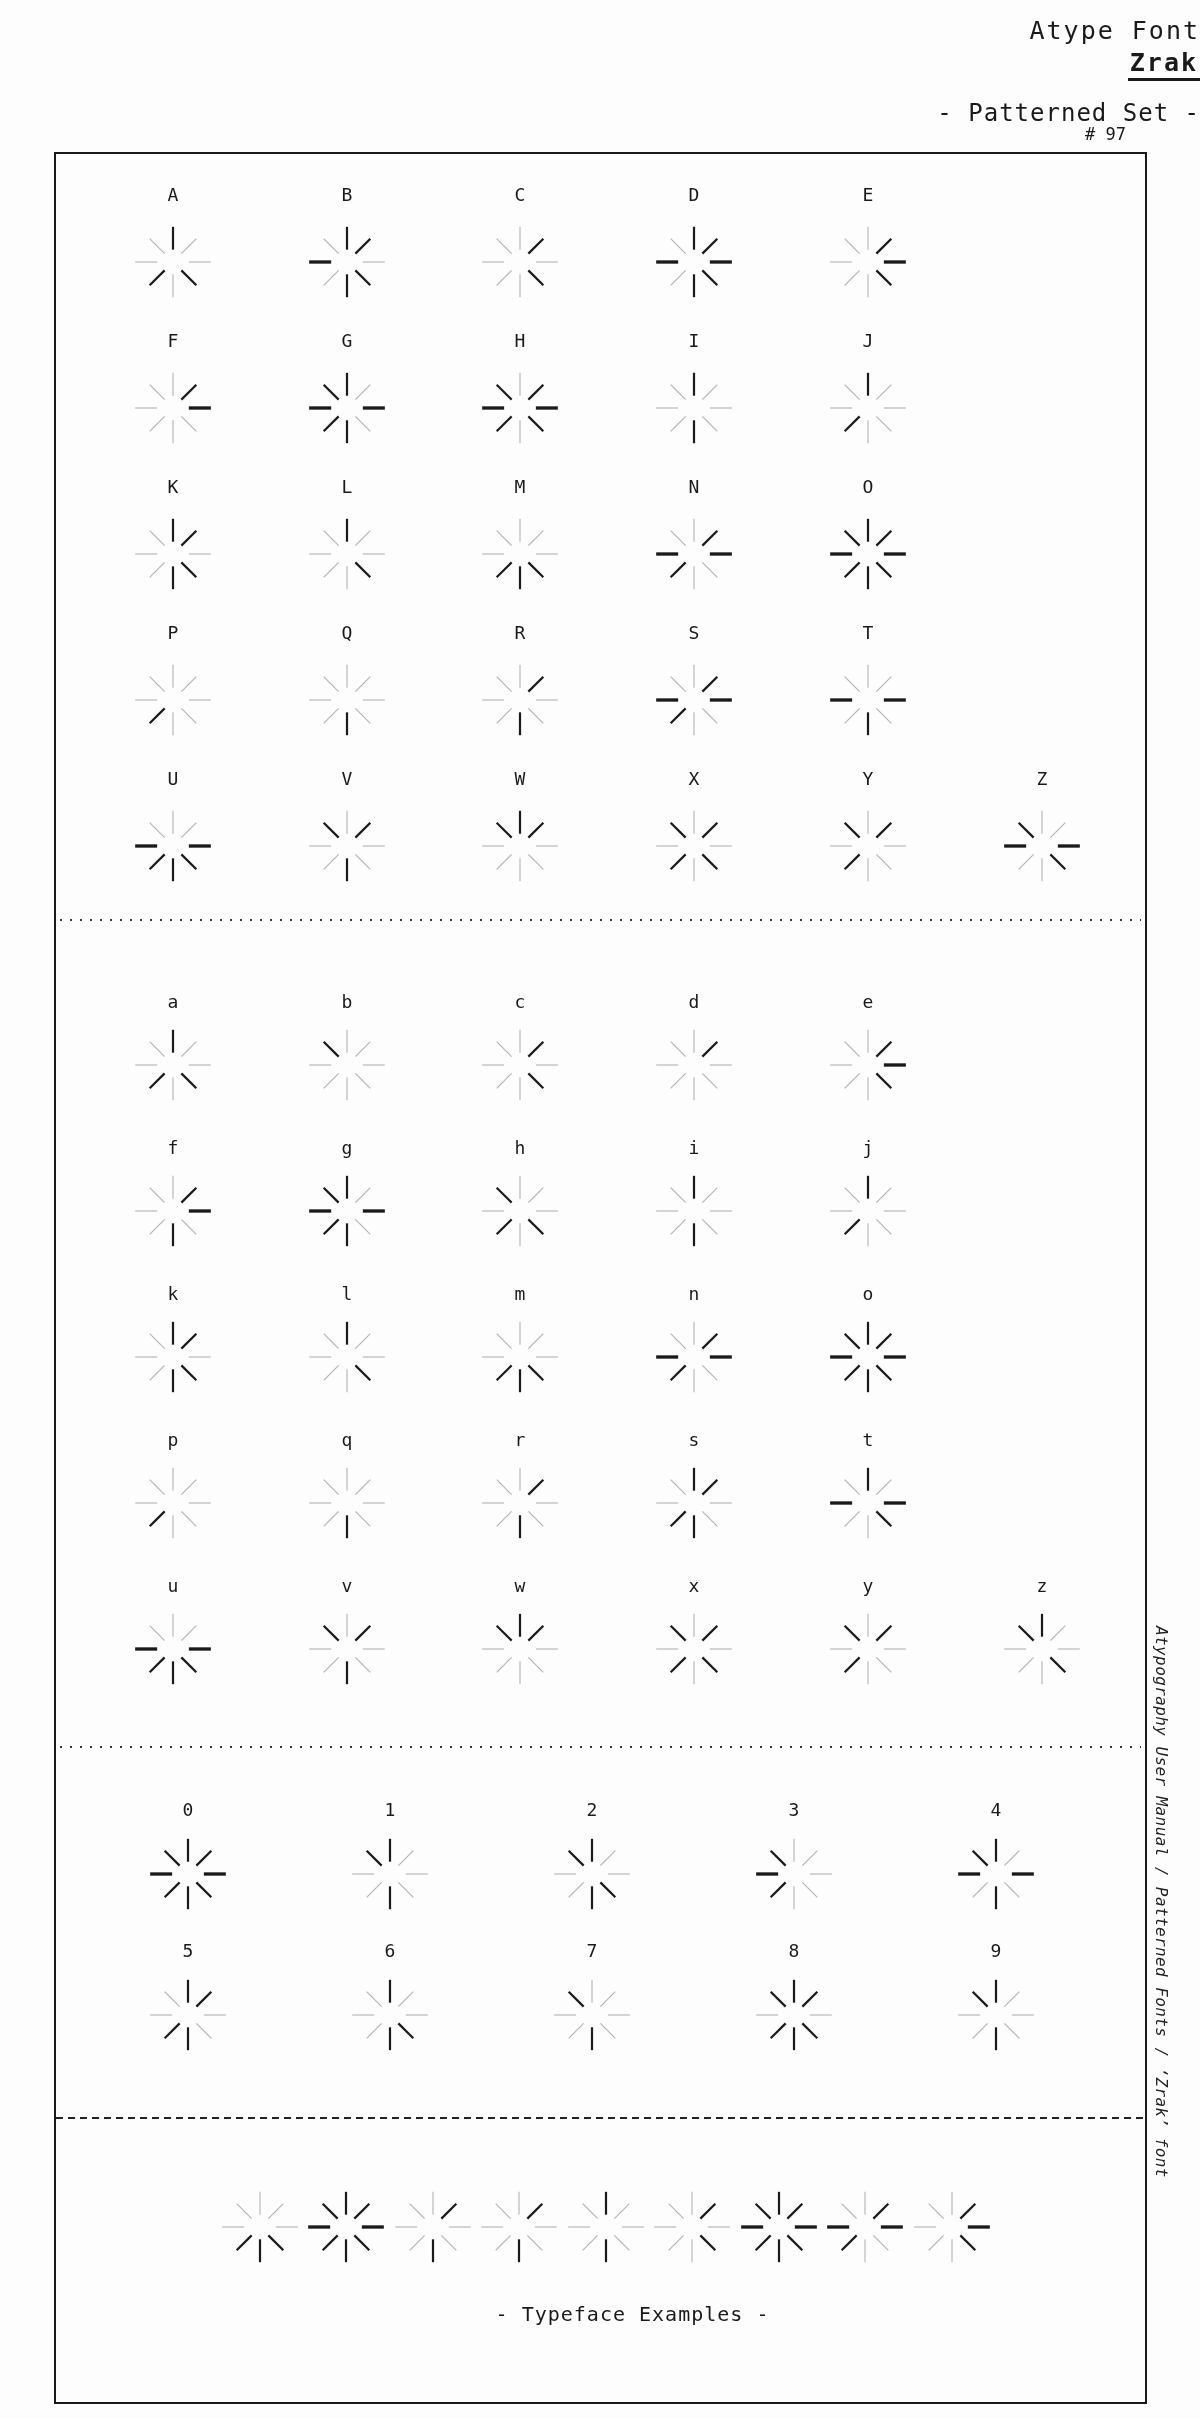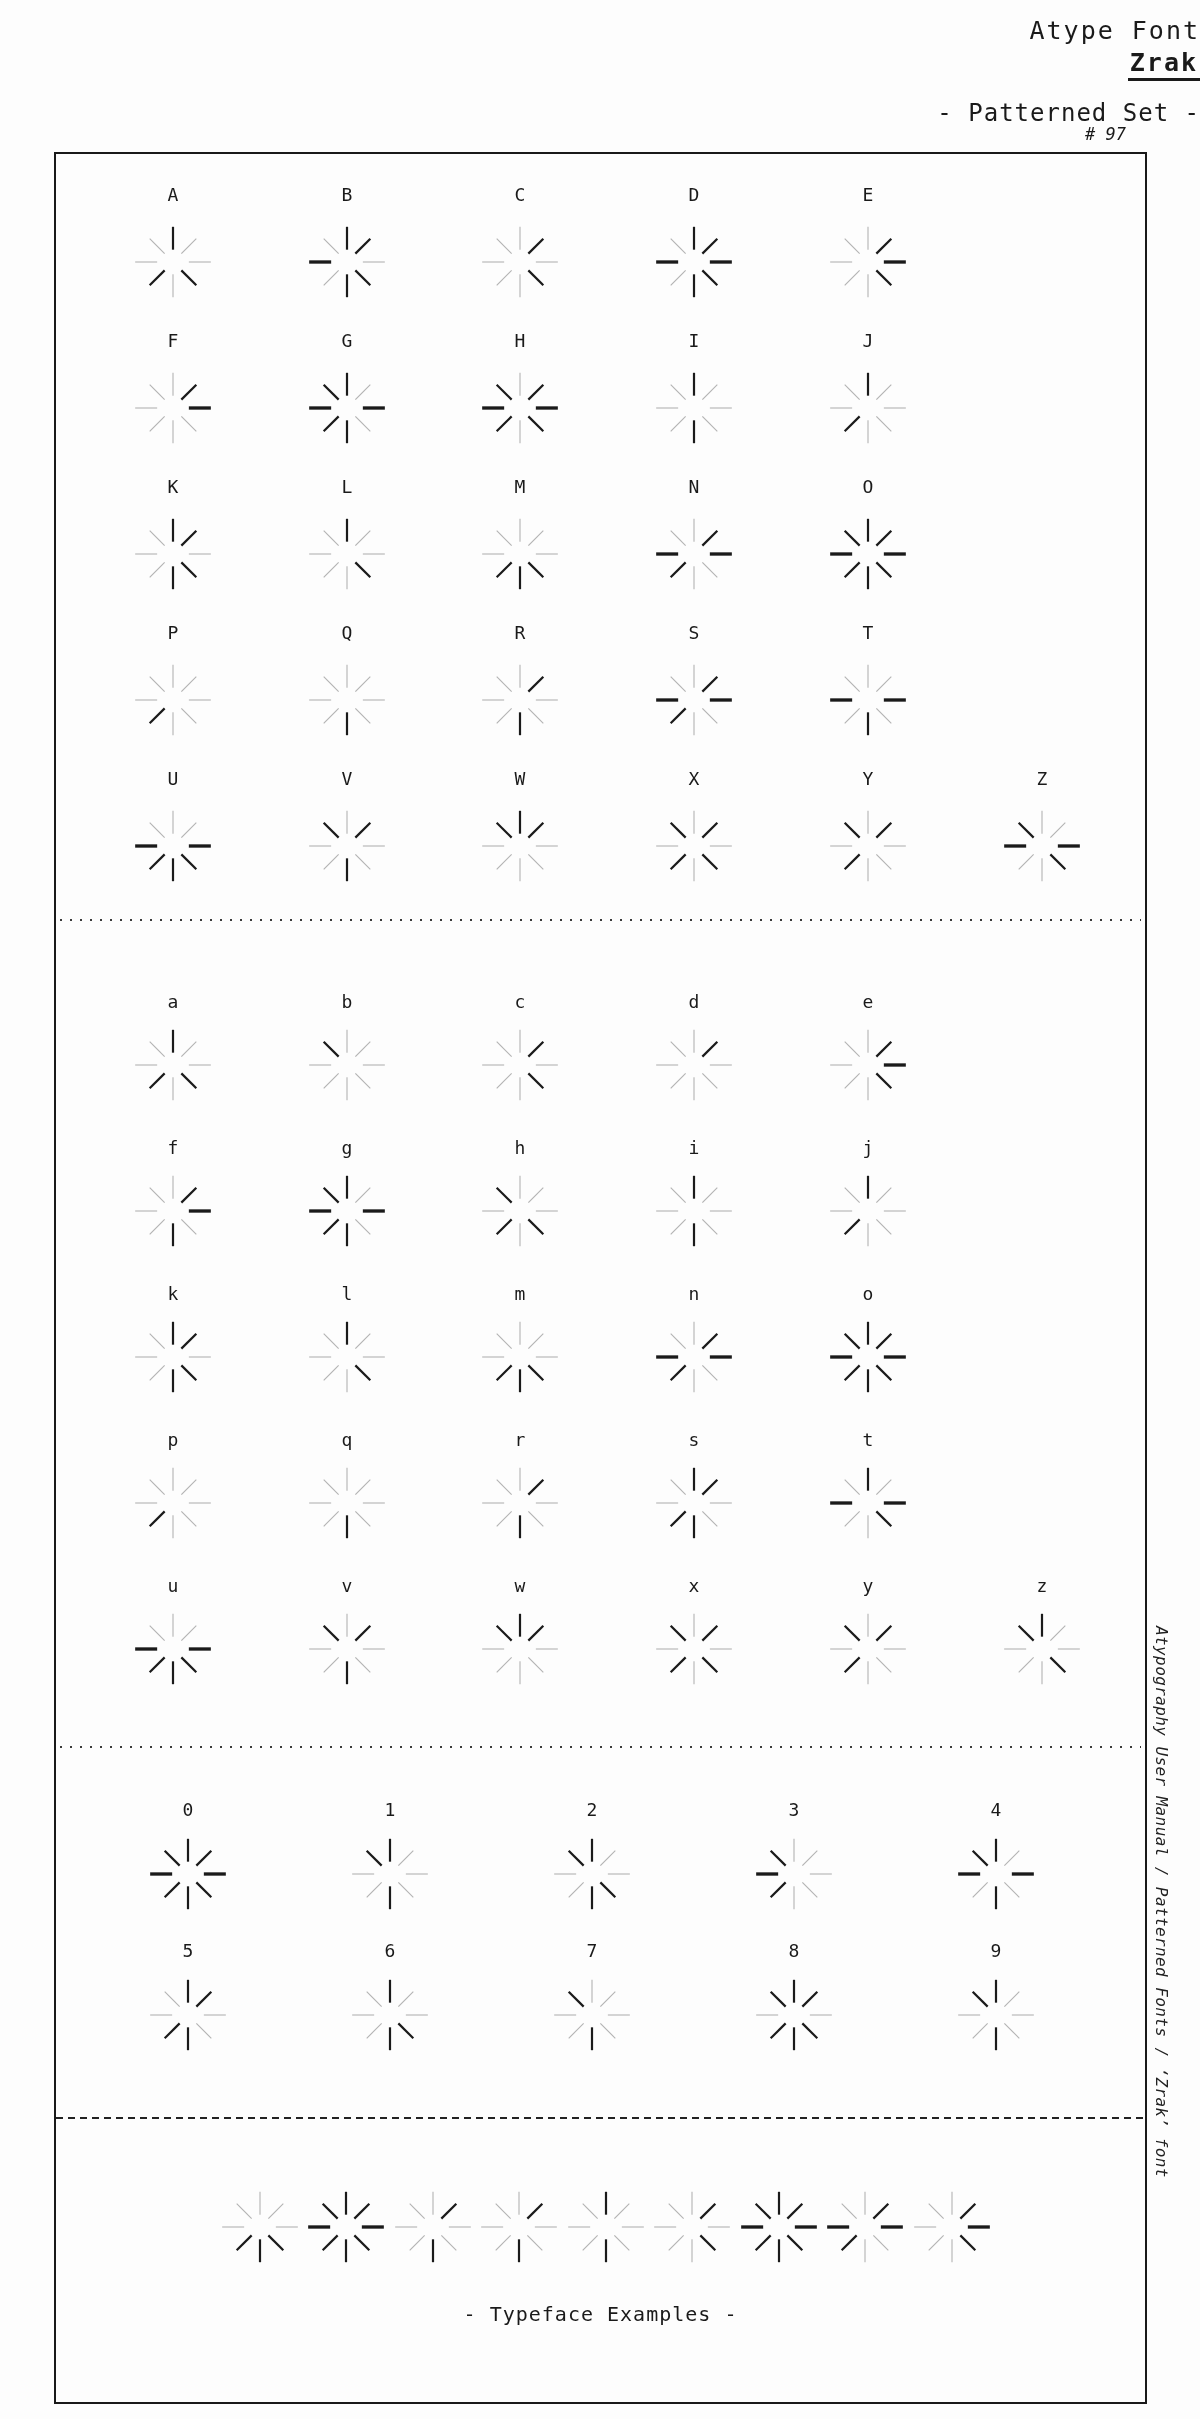--- a/index.html
+++ b/index.html
@@ -2,32 +2,32 @@
 <html><head>
 <meta charset="utf-8">
 <style>
   html,body{margin:0;padding:0;background:#fdfdfd;}
   body{width:1200px;height:2419px;position:relative;font-family:"DejaVu Sans Mono",monospace;color:#1a1a1a;}
   .center-text{position:absolute;left:0;width:1200px;text-align:right;}
   #brand-title{top:16px;font-size:25px;letter-spacing:2px;}
   #font-name-wrap{top:48px;}
   #font-name{display:inline-block;font-size:25px;font-weight:bold;letter-spacing:2px;border-bottom:3px solid #1a1a1a;padding:0 2px 1px 2px;}
   #subtitle{top:99px;font-size:24px;letter-spacing:1px;}
-  #page-number{position:absolute;top:124px;right:74px;font-size:17px;font-style:italic;}
+  #page-number{position:absolute;top:124px;right:74px;font-size:17px;}
   #sheet{position:absolute;left:54px;top:152px;width:1089px;height:2248px;border:2px solid #191919;background:#fdfdfd;}
   .cell{position:absolute;transform:translate(-50%,-50%);}
   .glyph-label{font-size:18px;line-height:18px;white-space:pre;}
   .sep{position:absolute;height:2px;}
   .sep.dotted{left:4px;right:4px;background-image:repeating-linear-gradient(90deg,#3a3a3a 0 2px,transparent 2px 10px);}
   .sep.dashed{left:0;right:0;background-image:repeating-linear-gradient(90deg,#222 0 7px,transparent 7px 12px);}
   #sep-1{top:765px;}
   #sep-2{top:1592px;}
   #sep-3{top:1963px;}
   .caption{position:absolute;left:0;width:1089px;text-align:center;font-size:20px;letter-spacing:1px;}
-  #examples-caption{top:2148px;}
+  #examples-caption{top:2148px;margin-left:32px;}
   #example-word{top:2174px;}
   #side-text{position:absolute;left:1152px;top:1626px;height:620px;writing-mode:vertical-rl;font-style:italic;font-size:16px;letter-spacing:0.4px;color:#222;}
 </style>
 </head>
 <body>
 
 <div class="center-text" id="brand-title">Atype Font</div>
 <div class="center-text" id="font-name-wrap"><span id="font-name">Zrak</span></div>
 <div class="center-text" id="subtitle">- Patterned Set -</div>
 <div id="page-number"># 97</div>

